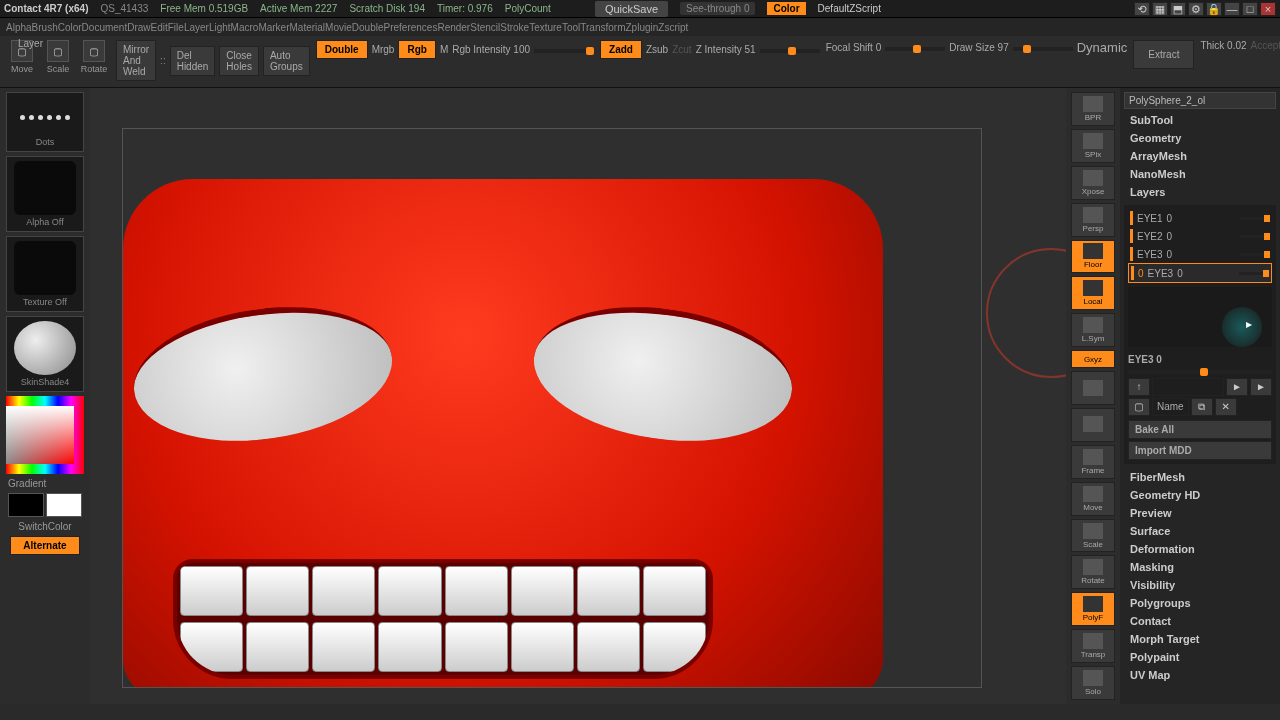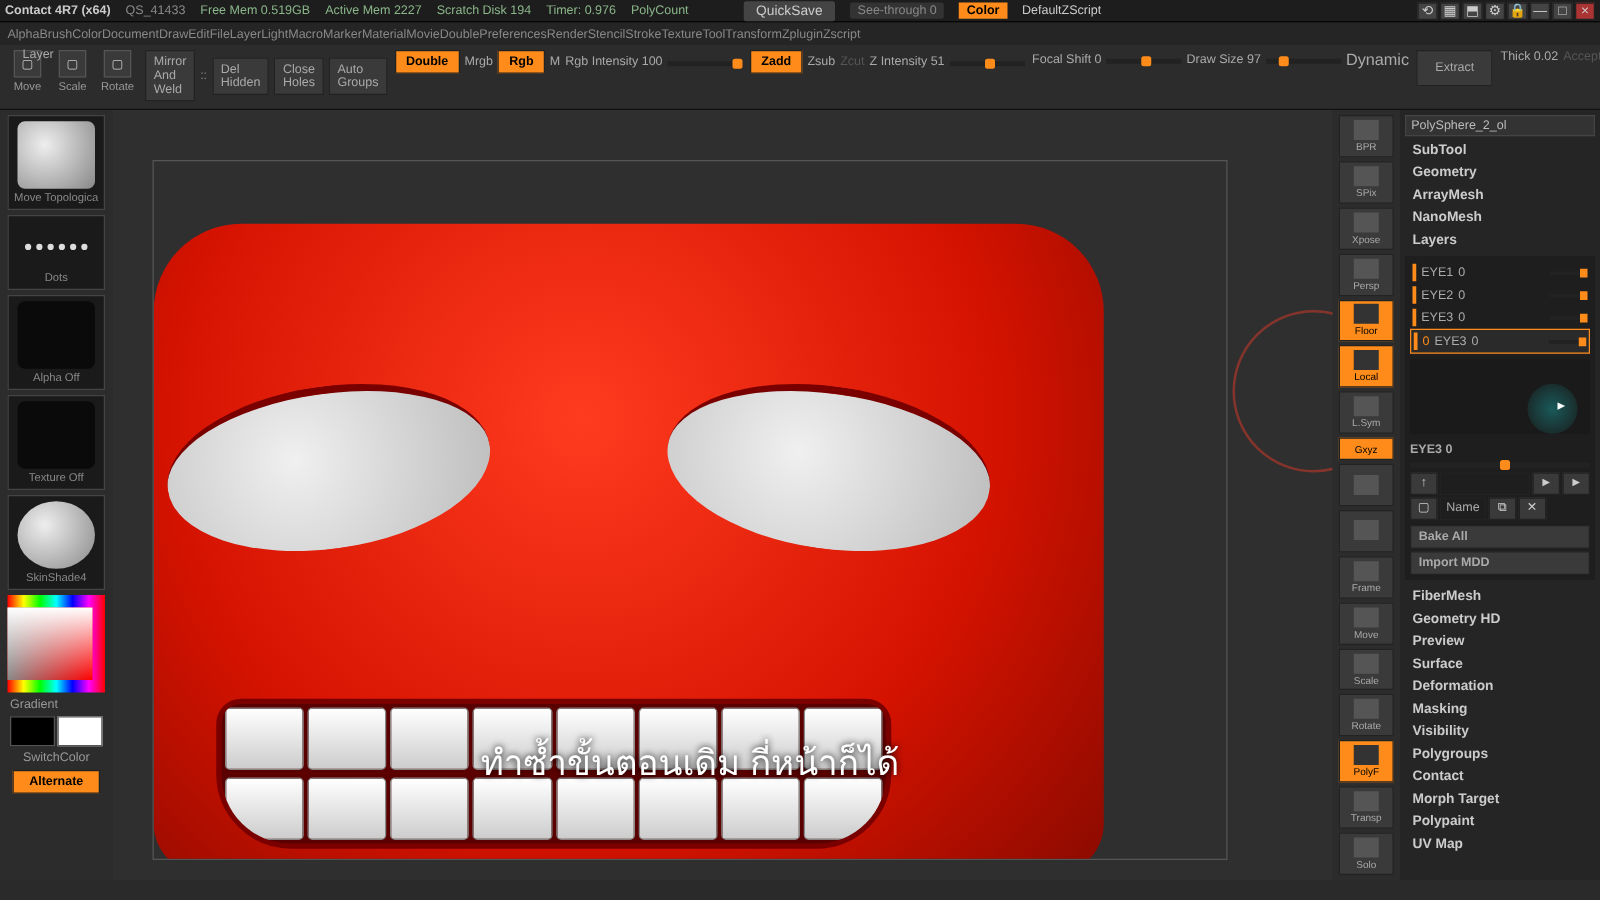--- a/index.html
+++ b/index.html
@@ -199,24 +199,20 @@
   <div class="tb-col">
     <span class="slider-lbl">Thick 0.02</span>
     <span class="slider-lbl" style="color:#555">Accept</span>
   </div>
 </div>
 
 <div class="main">
 
   <div class="leftpanel">
     <div class="lp-thumb">
-      <div class="sq"></div>
-      <span>Move Topologica</span>
-    </div>
-    <div class="lp-thumb">
       <div class="dots">
           <span></span>
           <span></span>
           <span></span>
           <span></span>
           <span></span>
           <span></span>
         </div>
       <span>Dots</span>
     </div>
@@ -265,21 +261,20 @@
               <div class="tooth"></div>
               <div class="tooth"></div>
               <div class="tooth"></div>
               <div class="tooth"></div>
               <div class="tooth"></div>
               <div class="tooth"></div>
               <div class="tooth"></div>
             </div>
         </div>
       </div>
-      <div class="caption">ทำซ้ำขั้นตอนเดิม  กี่หน้าก็ได้</div>
     </div>
     <div class="brush-ring"></div>
   </div>
 
   <div class="righttools" id="righttools">
       <div class="rt-btn">
         <div class="ic"></div>
         <span>BPR</span>
       </div>
       <div class="rt-btn">

